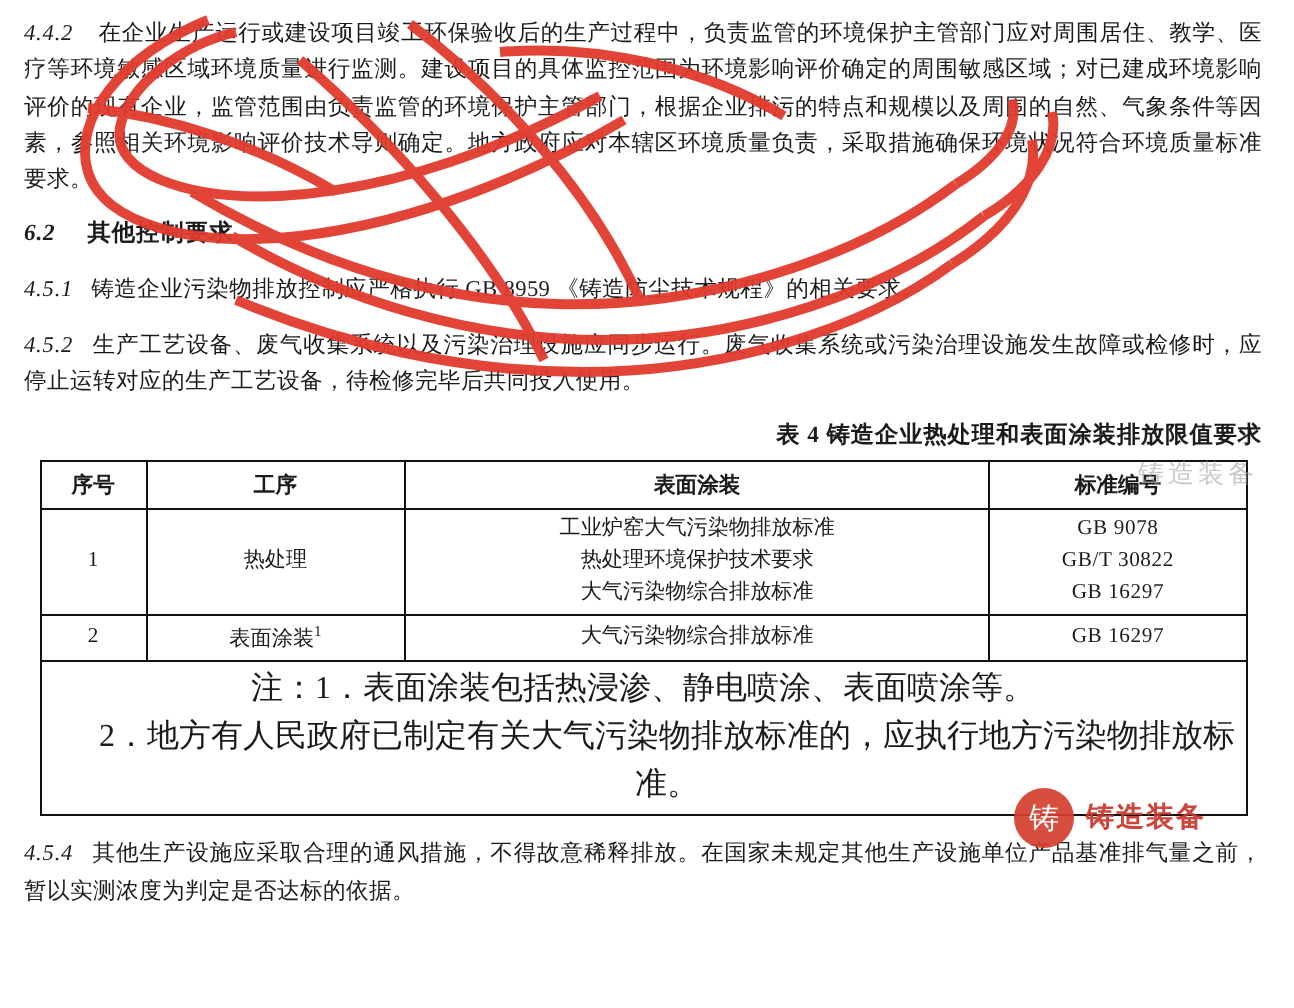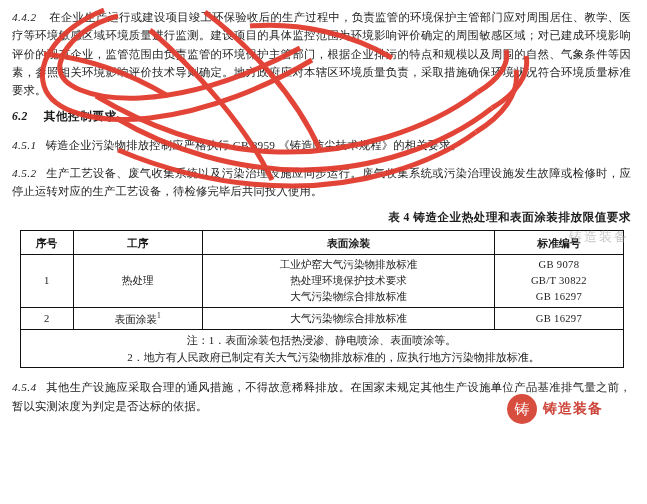--- a/index.html
+++ b/index.html
@@ -86,21 +86,21 @@
   }
   .code-cell {
     text-align: center;
     line-height: 1.55;
     font-family: "Liberation Serif", serif;
     letter-spacing: 0.3px;
   }
   .note-cell {
     text-align: left;
     padding: 3px 6px 4px 6px;
-    font-size: 11px;
+    font-size: 16px;
     line-height: 1.55;
     font-family: Liberation Serif, serif;
   }
   .note-label { font-weight: normal; }
   .note-line { display: block; }
   .note-line.second { padding-left: 24px; }
   sup { font-size: 7.5px; vertical-align: super; }
 
   
   .stamp {

